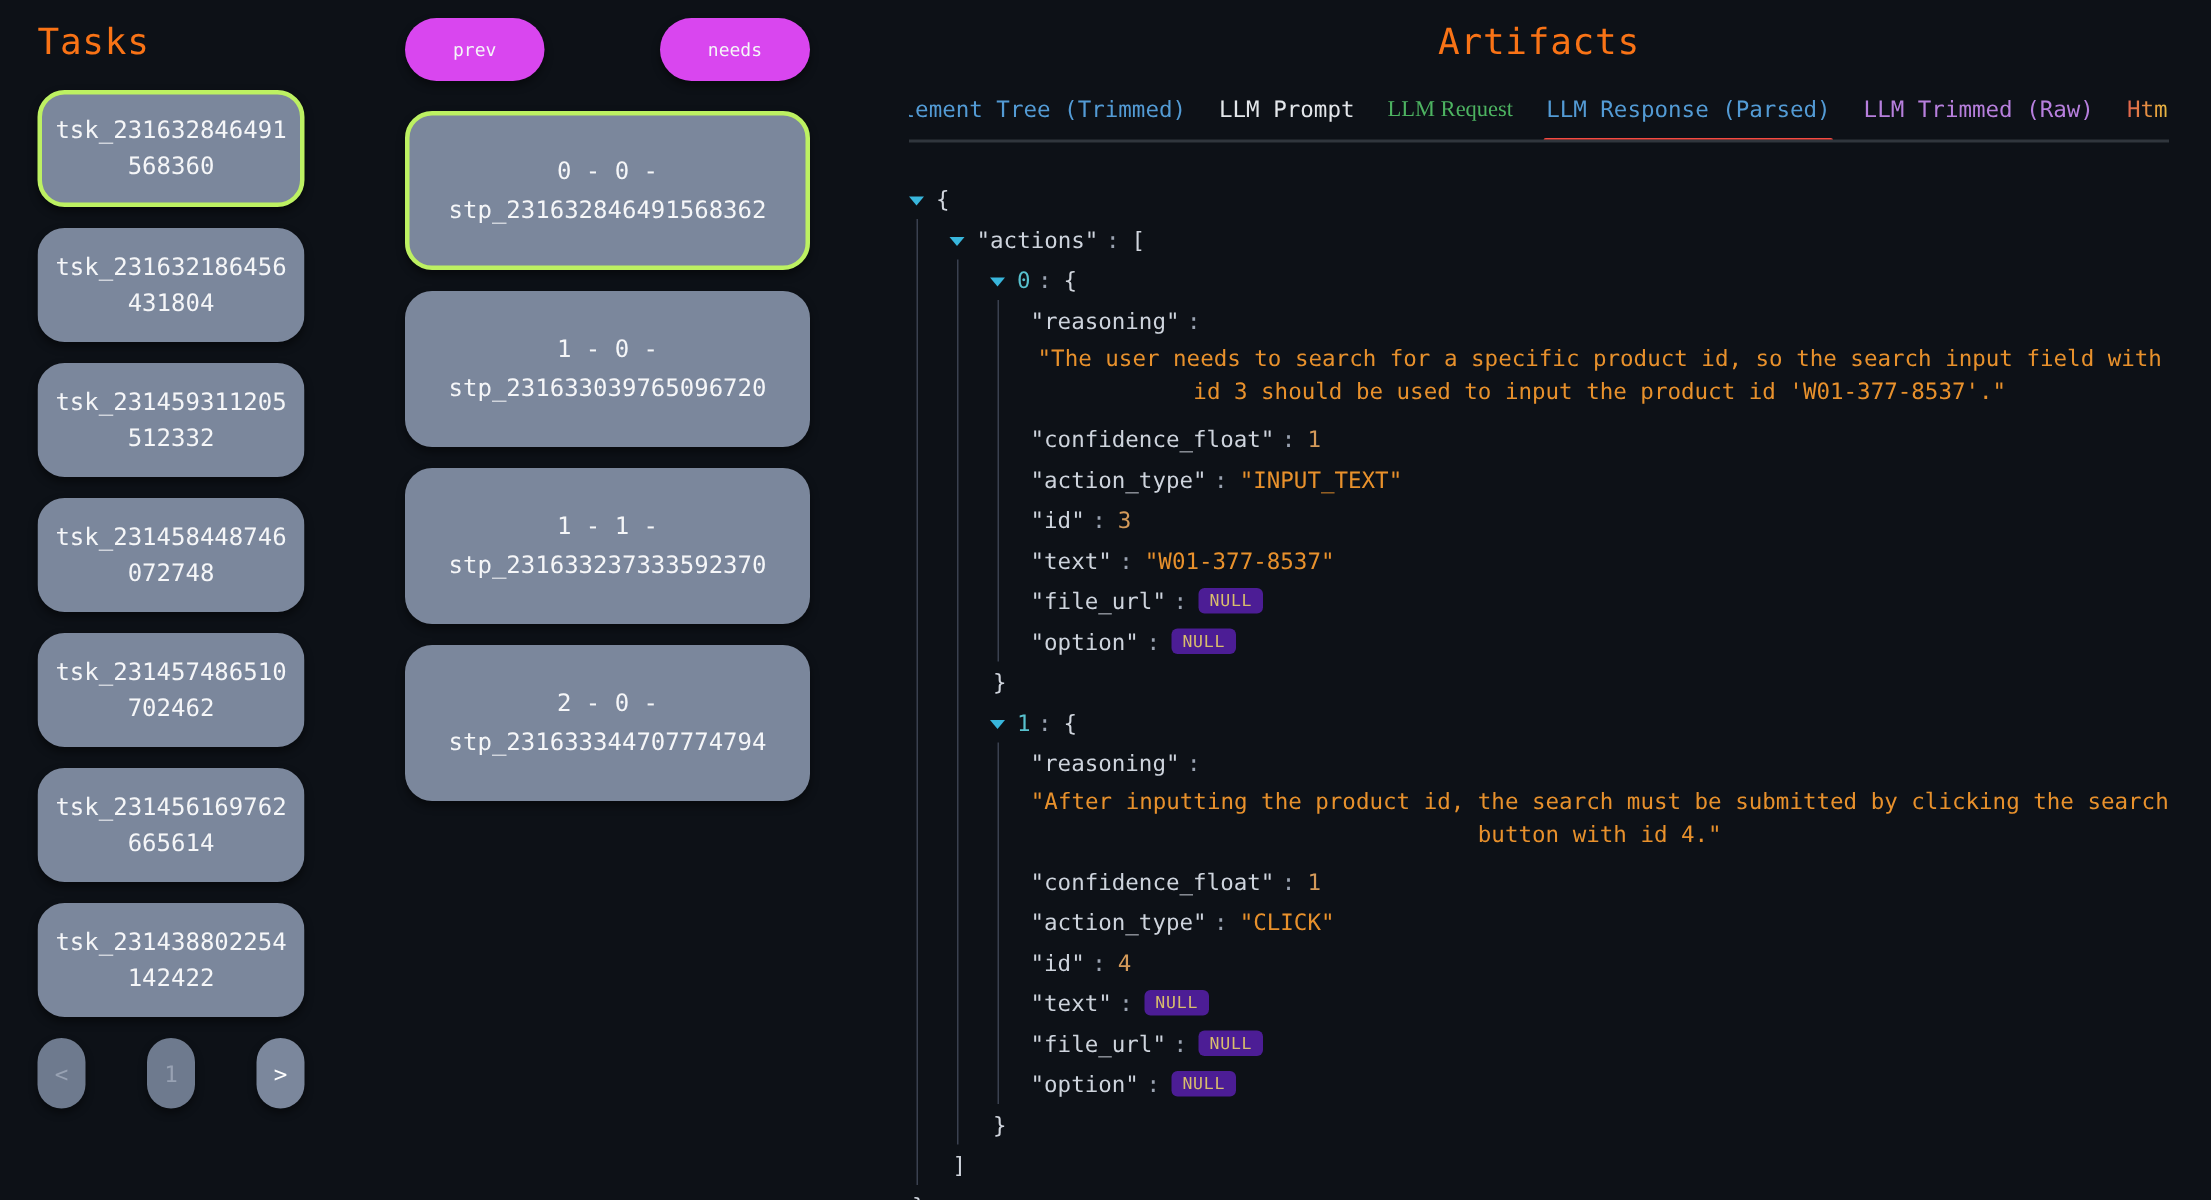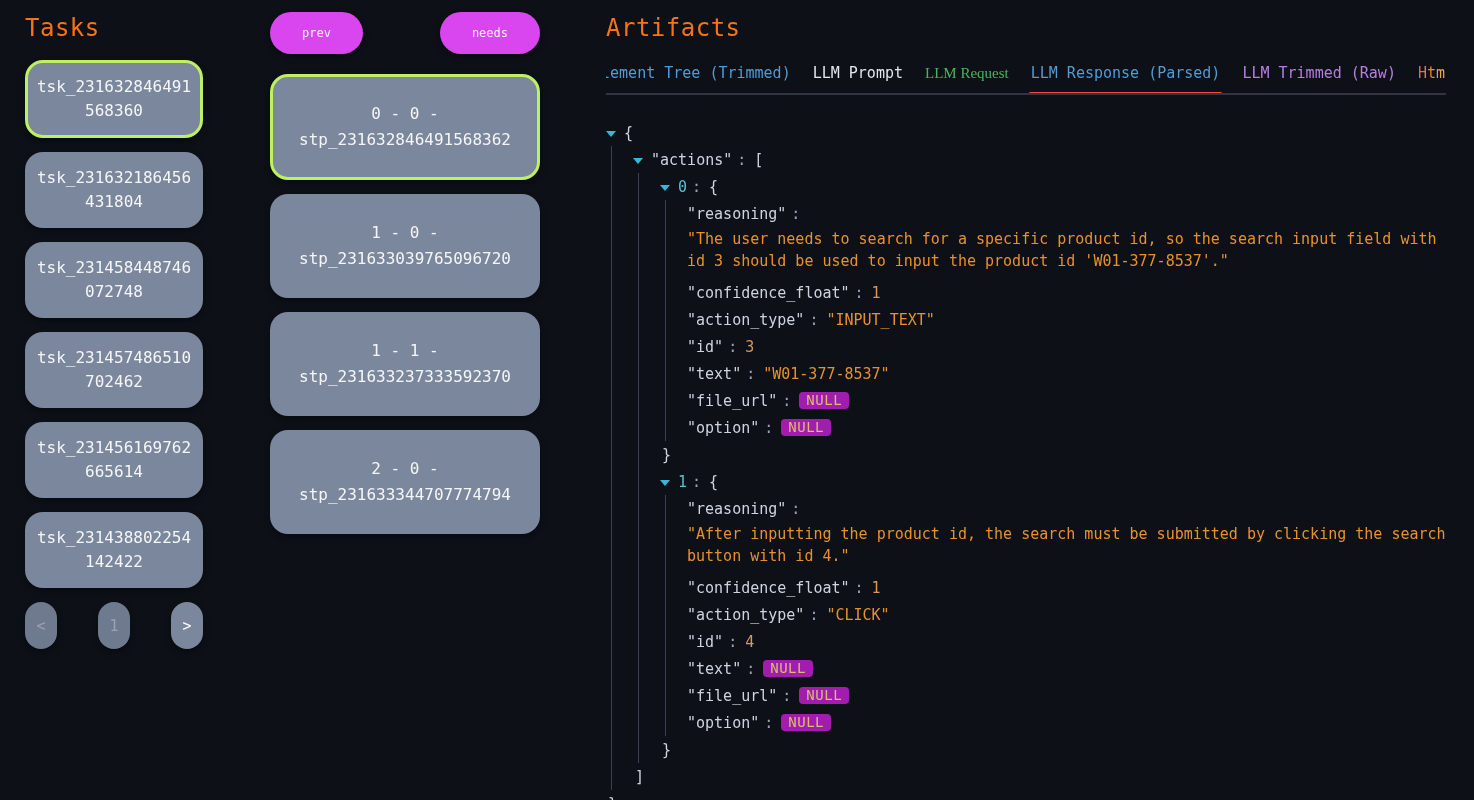--- a/index.html
+++ b/index.html
@@ -12,21 +12,21 @@
     color: #f2f4f7;
   }
   .app { display: flex; padding: 12px 28px 0 25px; box-sizing: border-box; height: 100%; }
   .col h1 {
     font-size: 24px; font-weight: 500; color: #f97316;
     margin: 2px 0 18px 0; letter-spacing: .5px;
   }
   
   .tasks-col { width: 178px; margin-right: 67px; flex-shrink: 0; }
   .steps-col { width: 270px; margin-right: 66px; flex-shrink: 0; }
-  .artifacts-col { flex: 1; min-width: 0; }
+  .artifacts-col { flex: 1; min-width: 0; text-align: center; }
 
   
   .slate-btn {
     background: #7b879c;
     color: #f5f6f8;
     border: 2px solid transparent;
     border-radius: 18px;
     font-family: inherit;
     font-size: 16px;
     line-height: 24px;
@@ -90,38 +90,39 @@
   }
   .jchildren { margin-left: 5px; border-left: 1px solid #3a4150; padding-left: 21px; }
   .jclose { padding-left: 2px; color: #d0d5dd; }
   .jkey { color: #ced4dd; }
   .jindex { color: #58c1ce; }
   .jcolon { color: #9aa3b1; margin: 0 8px 0 5px; }
   .jbracket { color: #d0d5dd; }
   .jstr { color: #e8912c; }
   .jnum { color: #d49a5a; }
   .jnull {
-    background: #a21caf; color: #d9be6c; font-size: 14px;
+    background: #4c1d95; color: #d9be6c; font-size: 11px;
     padding: 2px 7px; border-radius: 4px; letter-spacing: .5px; line-height: 13px;
   }
   .jblock {
     color: #e8912c; max-width: 770px; line-height: 22px;
     margin: 1px 0 7px 0; overflow-wrap: break-word;
   }
 </style>
 </head>
 <body>
 
 <div class="app">
 
   <aside class="col tasks-col">
     <h1>Tasks</h1>
     <div id="tasks-list">
         <button class="slate-btn selected">tsk_231632846491568360</button>
         <button class="slate-btn">tsk_231632186456431804</button>
+        <button class="slate-btn">tsk_231459311205512332</button>
         <button class="slate-btn">tsk_231458448746072748</button>
         <button class="slate-btn">tsk_231457486510702462</button>
         <button class="slate-btn">tsk_231456169762665614</button>
         <button class="slate-btn">tsk_231438802254142422</button>
       </div>
     <div class="pagination">
       <button class="pg dim">&lt;</button>
       <button class="pg dim">1</button>
       <button class="pg">&gt;</button>
     </div>

